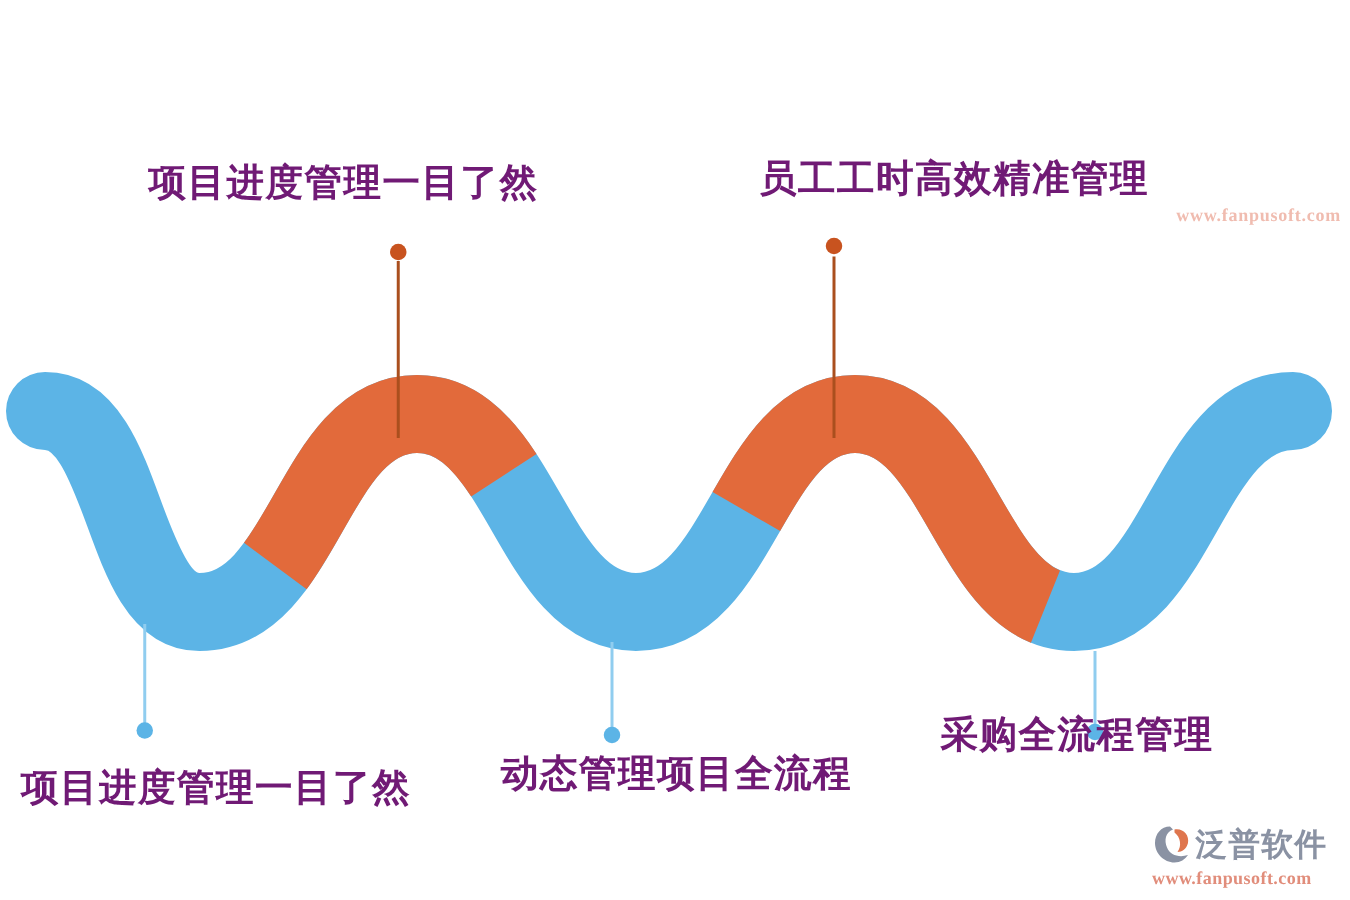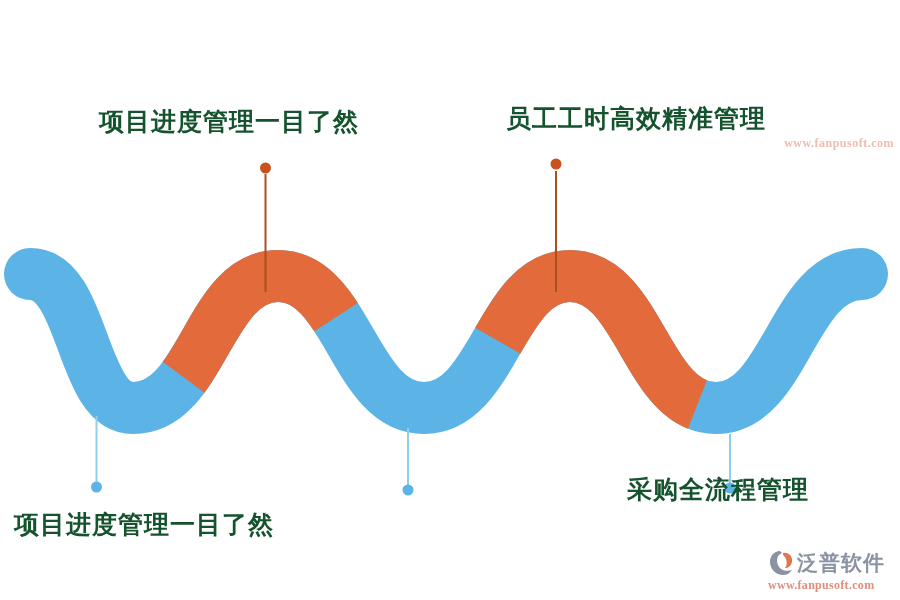--- a/index.html
+++ b/index.html
@@ -3,21 +3,21 @@
 <meta charset="utf-8">
 <style>
   html,body{margin:0;padding:0;background:#ffffff;}
   .stage{
     position:relative;width:900px;height:600px;background:#ffffff;
     overflow:hidden;font-family:"Liberation Sans",sans-serif;
   }
   .wave-svg{position:absolute;left:0;top:0;}
   .label{
     position:absolute;font-weight:bold;font-size:25px;letter-spacing:1px;
-    color:#14532d;white-space:nowrap;
+    color:#701a75;white-space:nowrap;
   }
   .label-top-1{left:99px;top:105px;}
   .label-top-2{left:494px;top:102px;margin-left:12px;}
   .label-bot-1{left:14px;top:508px;}
   .label-bot-2{left:334px;top:499px;}
   .label-bot-3{left:627px;top:473px;}
   .watermark{
     position:absolute;top:136px;right:6px;
     font-family:"Liberation Serif",serif;font-weight:bold;font-size:12px;
     letter-spacing:.5px;color:#f0bcb0;
@@ -58,20 +58,21 @@
     <line x1="408" y1="428" x2="408" y2="485" stroke-width="2" stroke="#90cdef"></line>
     <circle cx="408" cy="490" r="5.5" fill="#5cb4e6"></circle>
 
     <line x1="730" y1="434" x2="730" y2="483" stroke-width="2" stroke="#90cdef"></line>
     <circle cx="730" cy="488" r="5.5" fill="#5cb4e6"></circle>
   </svg>
 
   <div class="label label-top-1">项目进度管理一目了然</div>
   <div class="label label-top-2">员工工时高效精准管理</div>
   <div class="label label-bot-1">项目进度管理一目了然</div>
+  <div class="label label-bot-2">动态管理项目全流程</div>
   <div class="label label-bot-3">采购全流程管理</div>
 
   <div class="watermark">www.fanpusoft.com</div>
 
   <div class="logo">
     <div class="logo-row">
       <svg width="27" height="28" viewBox="0 0 27 28">
         <path d="M12 2 C6 2 2 7 2 13 C2 20 8 26 15 26 C19 26 22 24 24 21 C18 23 12 21 10 16 C8 11 9 6 14 4 Z" fill="#8a92a3"></path>
         <path d="M15 4 C21 3 25 8 24 13 C23 17 20 19 17 19 C20 15 19 9 15 6 Z" fill="#df764e"></path>
       </svg>

